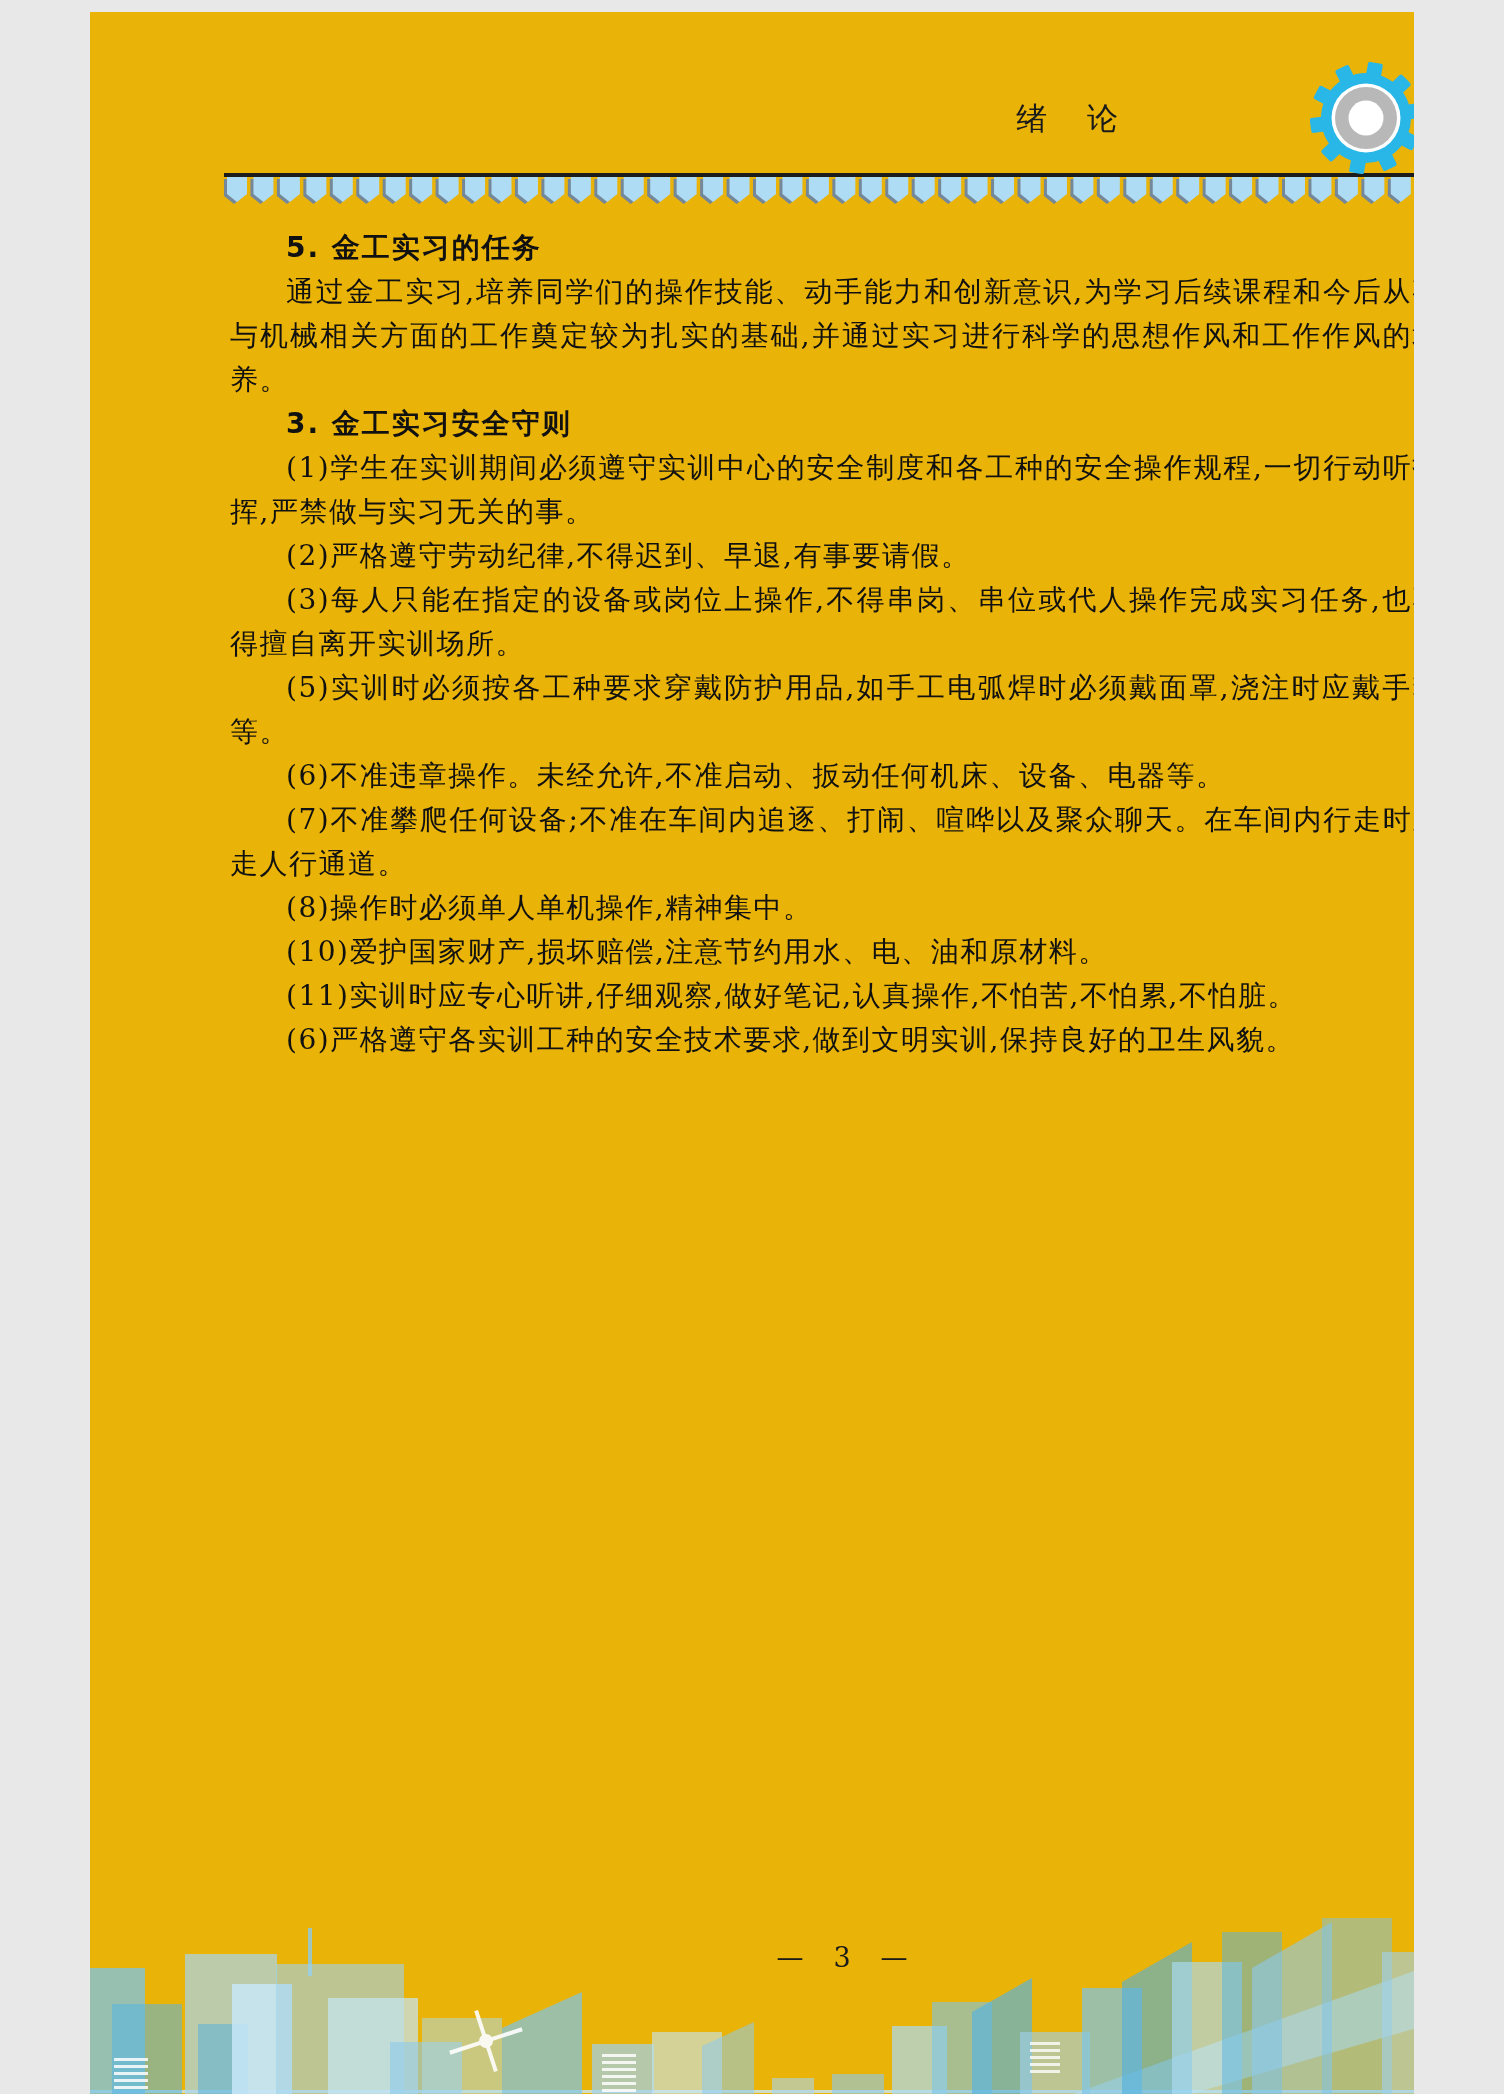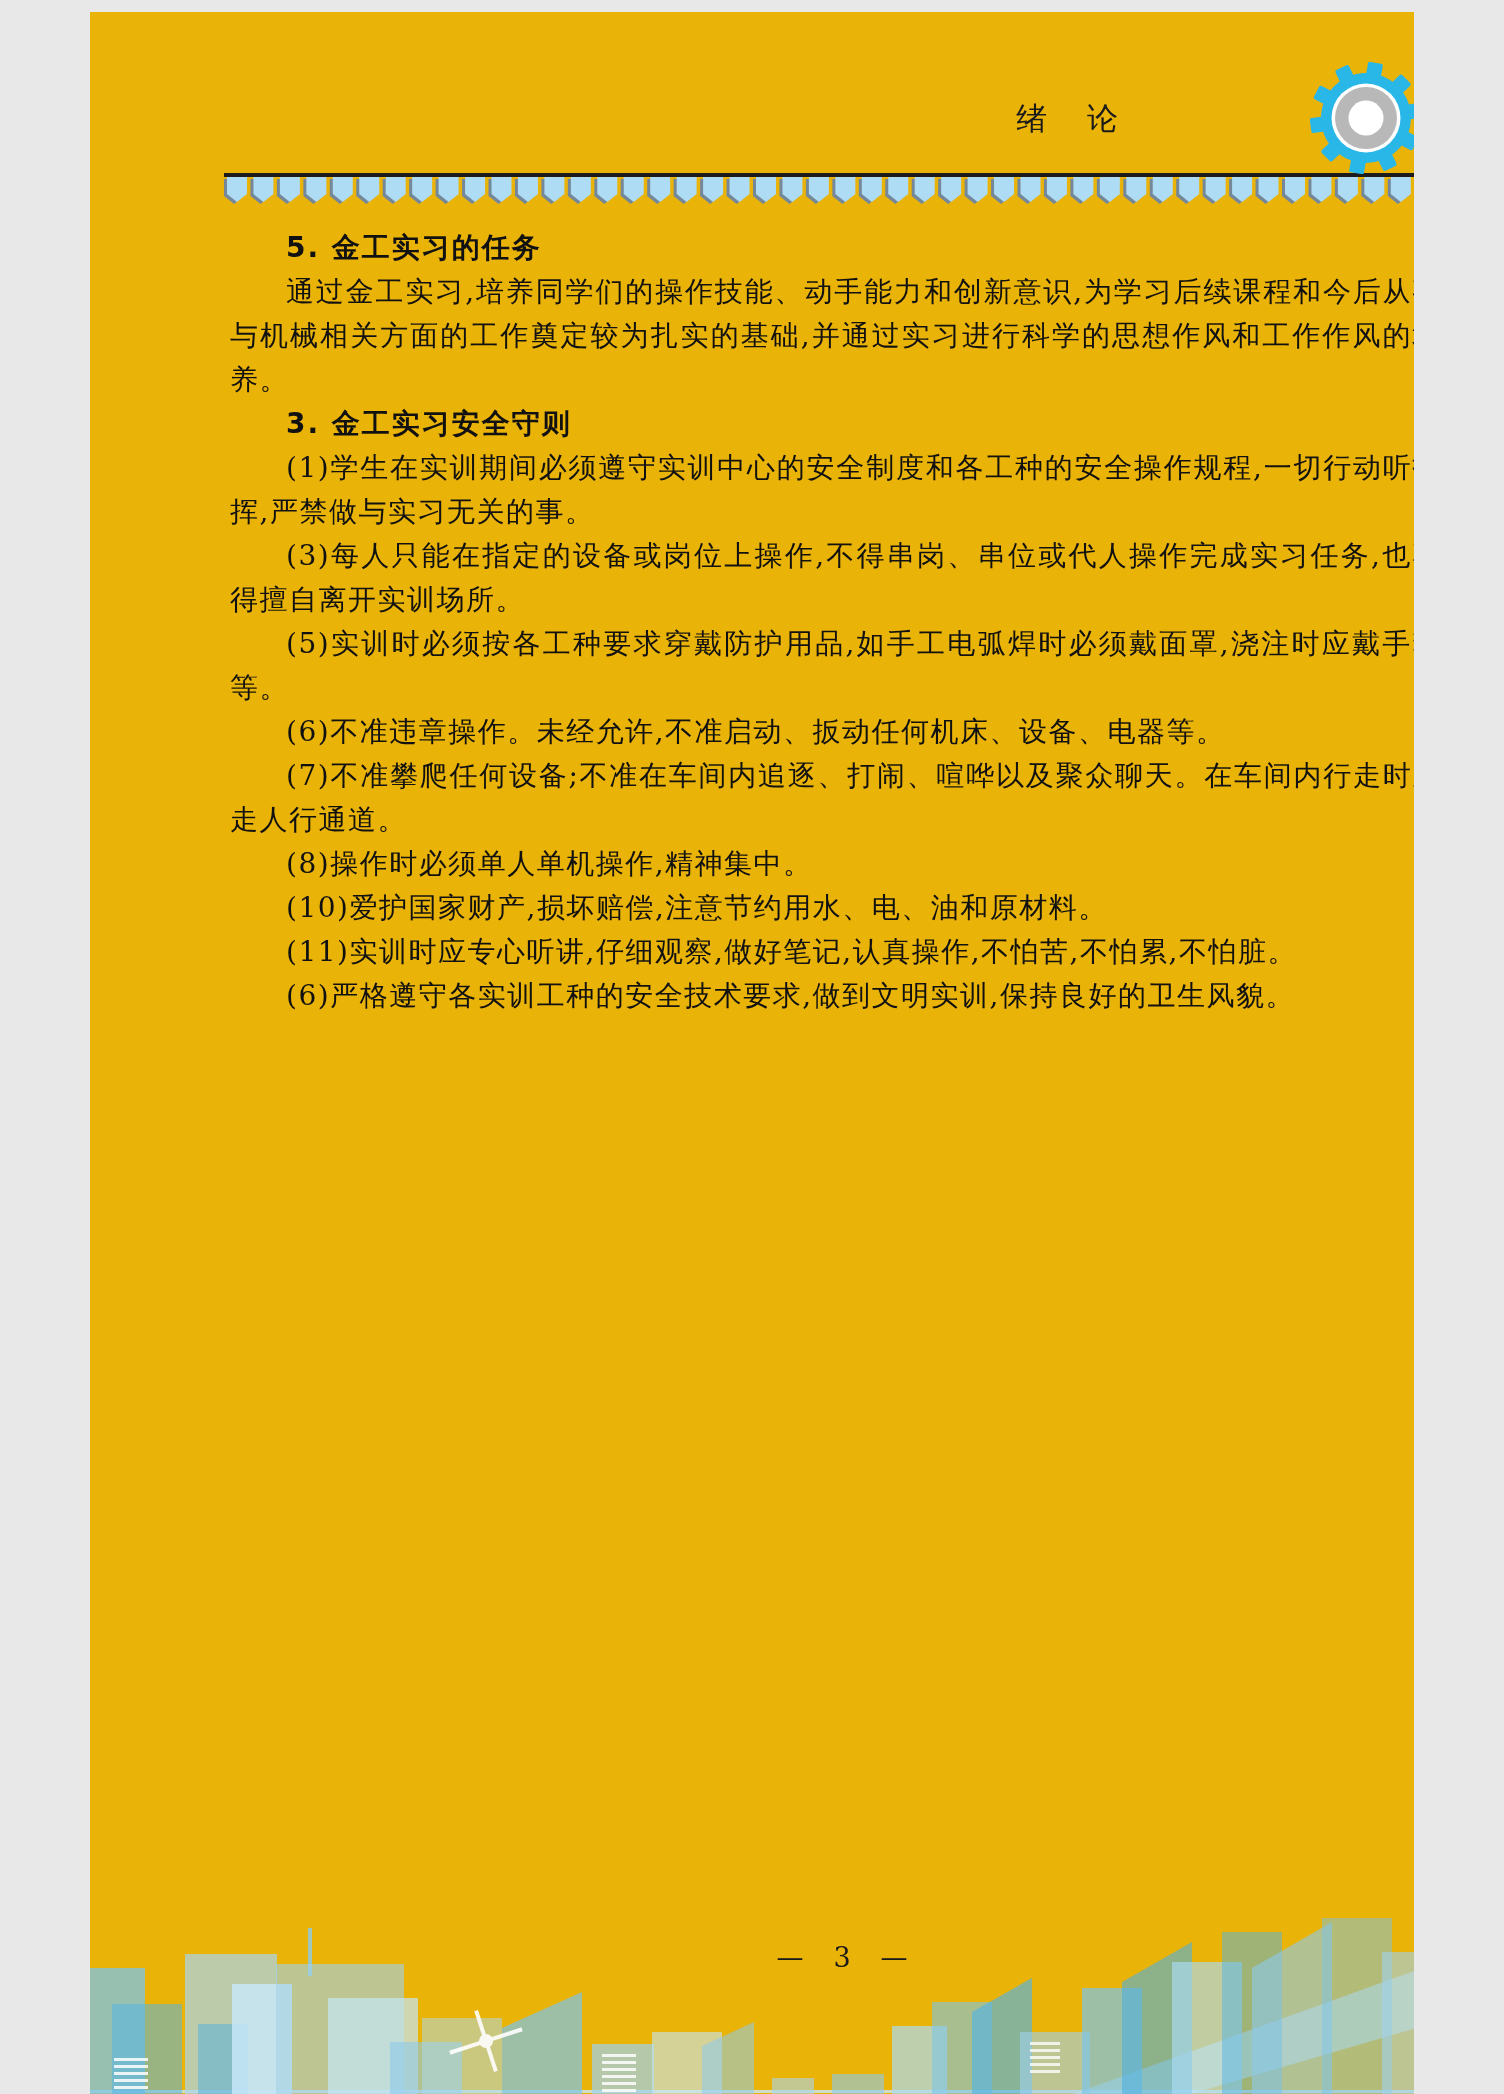--- a/index.html
+++ b/index.html
@@ -176,20 +176,21 @@
         <use href="#pennant" x="1140.35"></use>
         <use href="#pennant" x="1166.80"></use>
       </g>
   </svg>
 
   <div class="body-text">
       <p class="heading">5. 金工实习的任务</p>
       <p class="para">通过金工实习,培养同学们的操作技能、动手能力和创新意识,为学习后续课程和今后从事与机械相关方面的工作奠定较为扎实的基础,并通过实习进行科学的思想作风和工作作风的培养。</p>
       <p class="heading">3. 金工实习安全守则</p>
       <p class="para">(1)学生在实训期间必须遵守实训中心的安全制度和各工种的安全操作规程,一切行动听指挥,严禁做与实习无关的事。</p>
+      <p class="para">(2)严格遵守劳动纪律,不得迟到、早退,有事要请假。</p>
       <p class="para">(3)每人只能在指定的设备或岗位上操作,不得串岗、串位或代人操作完成实习任务,也不得擅自离开实训场所。</p>
       <p class="para">(5)实训时必须按各工种要求穿戴防护用品,如手工电弧焊时必须戴面罩,浇注时应戴手套等。</p>
       <p class="para">(6)不准违章操作。未经允许,不准启动、扳动任何机床、设备、电器等。</p>
       <p class="para">(7)不准攀爬任何设备;不准在车间内追逐、打闹、喧哗以及聚众聊天。在车间内行走时应走人行通道。</p>
       <p class="para">(8)操作时必须单人单机操作,精神集中。</p>
       <p class="para">(10)爱护国家财产,损坏赔偿,注意节约用水、电、油和原材料。</p>
       <p class="para">(11)实训时应专心听讲,仔细观察,做好笔记,认真操作,不怕苦,不怕累,不怕脏。</p>
       <p class="para">(6)严格遵守各实训工种的安全技术要求,做到文明实训,保持良好的卫生风貌。</p>
     </div>
 

